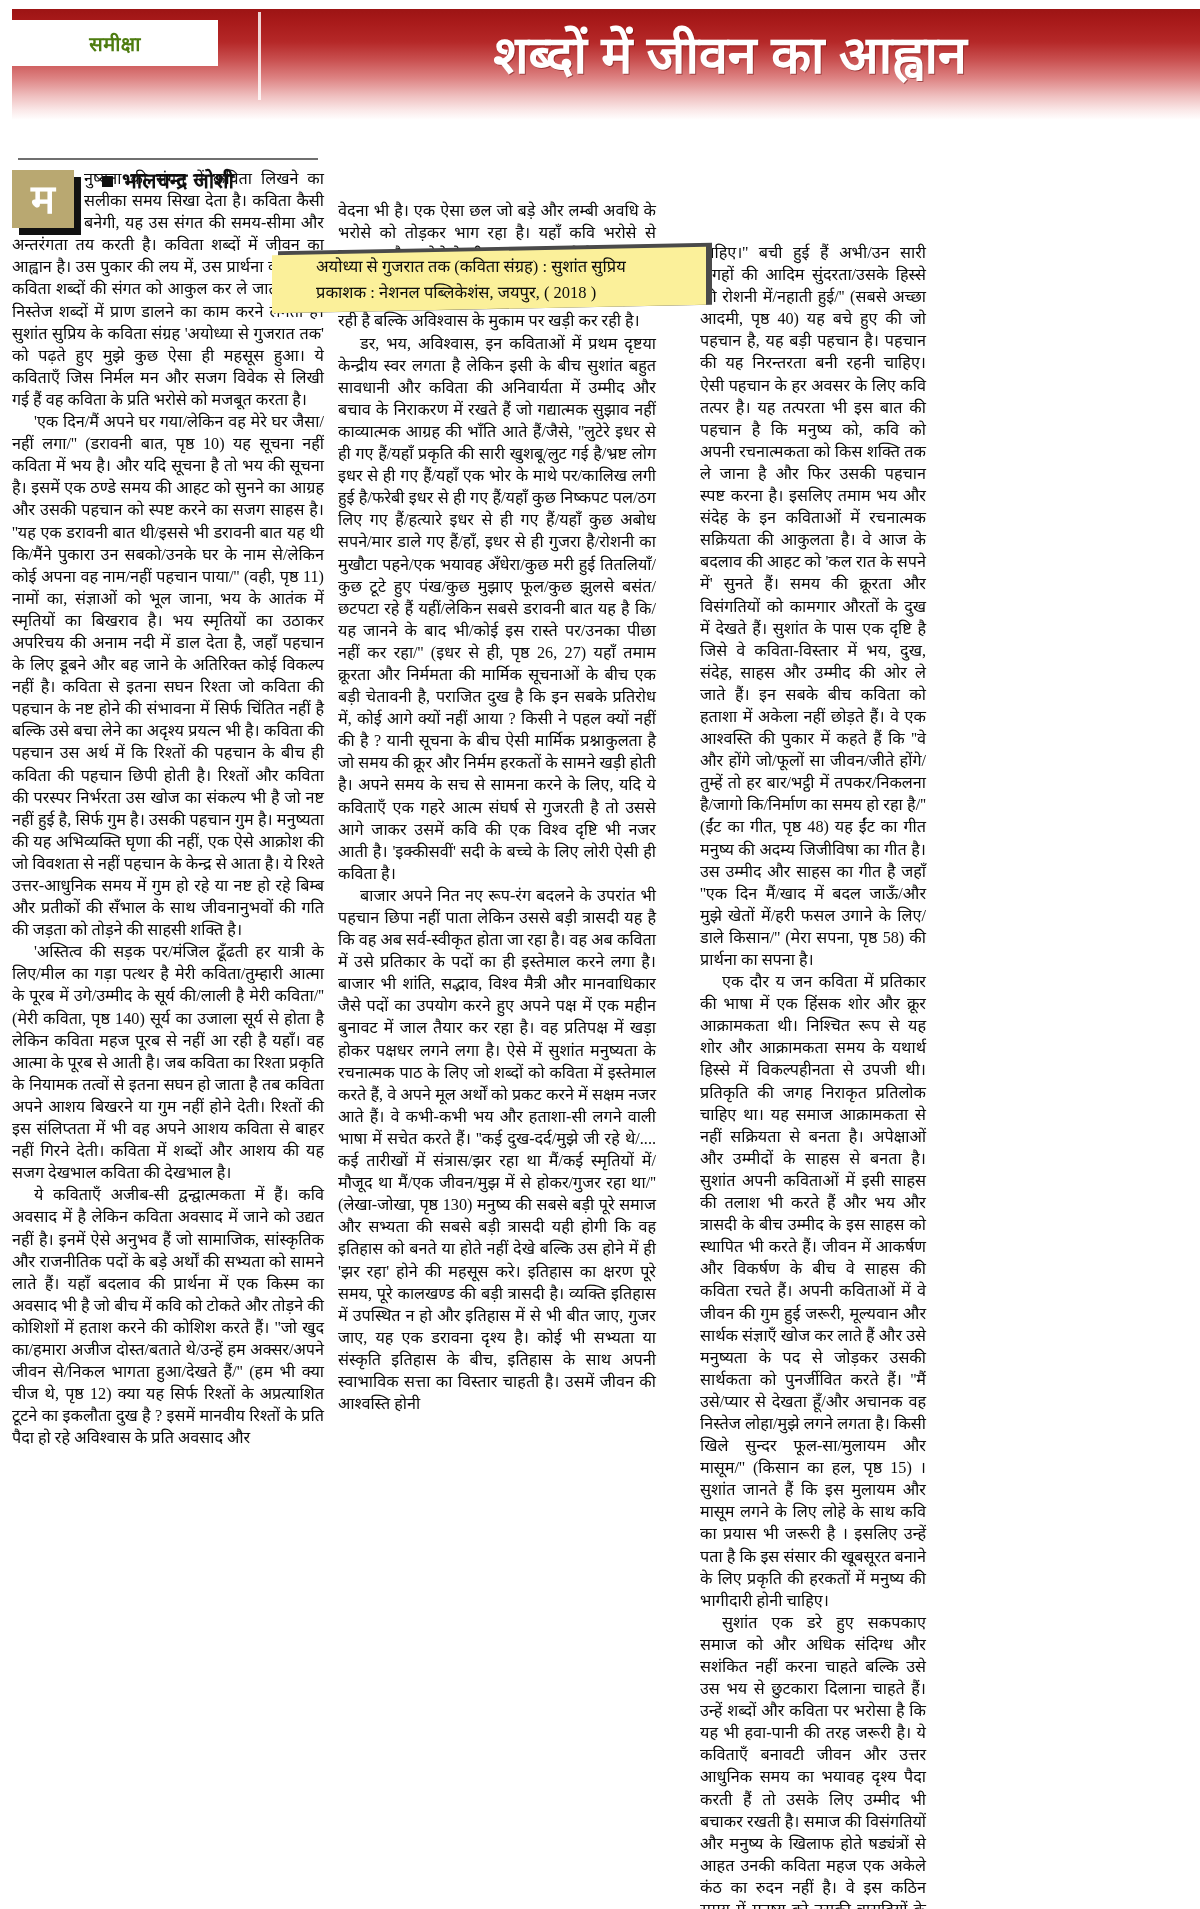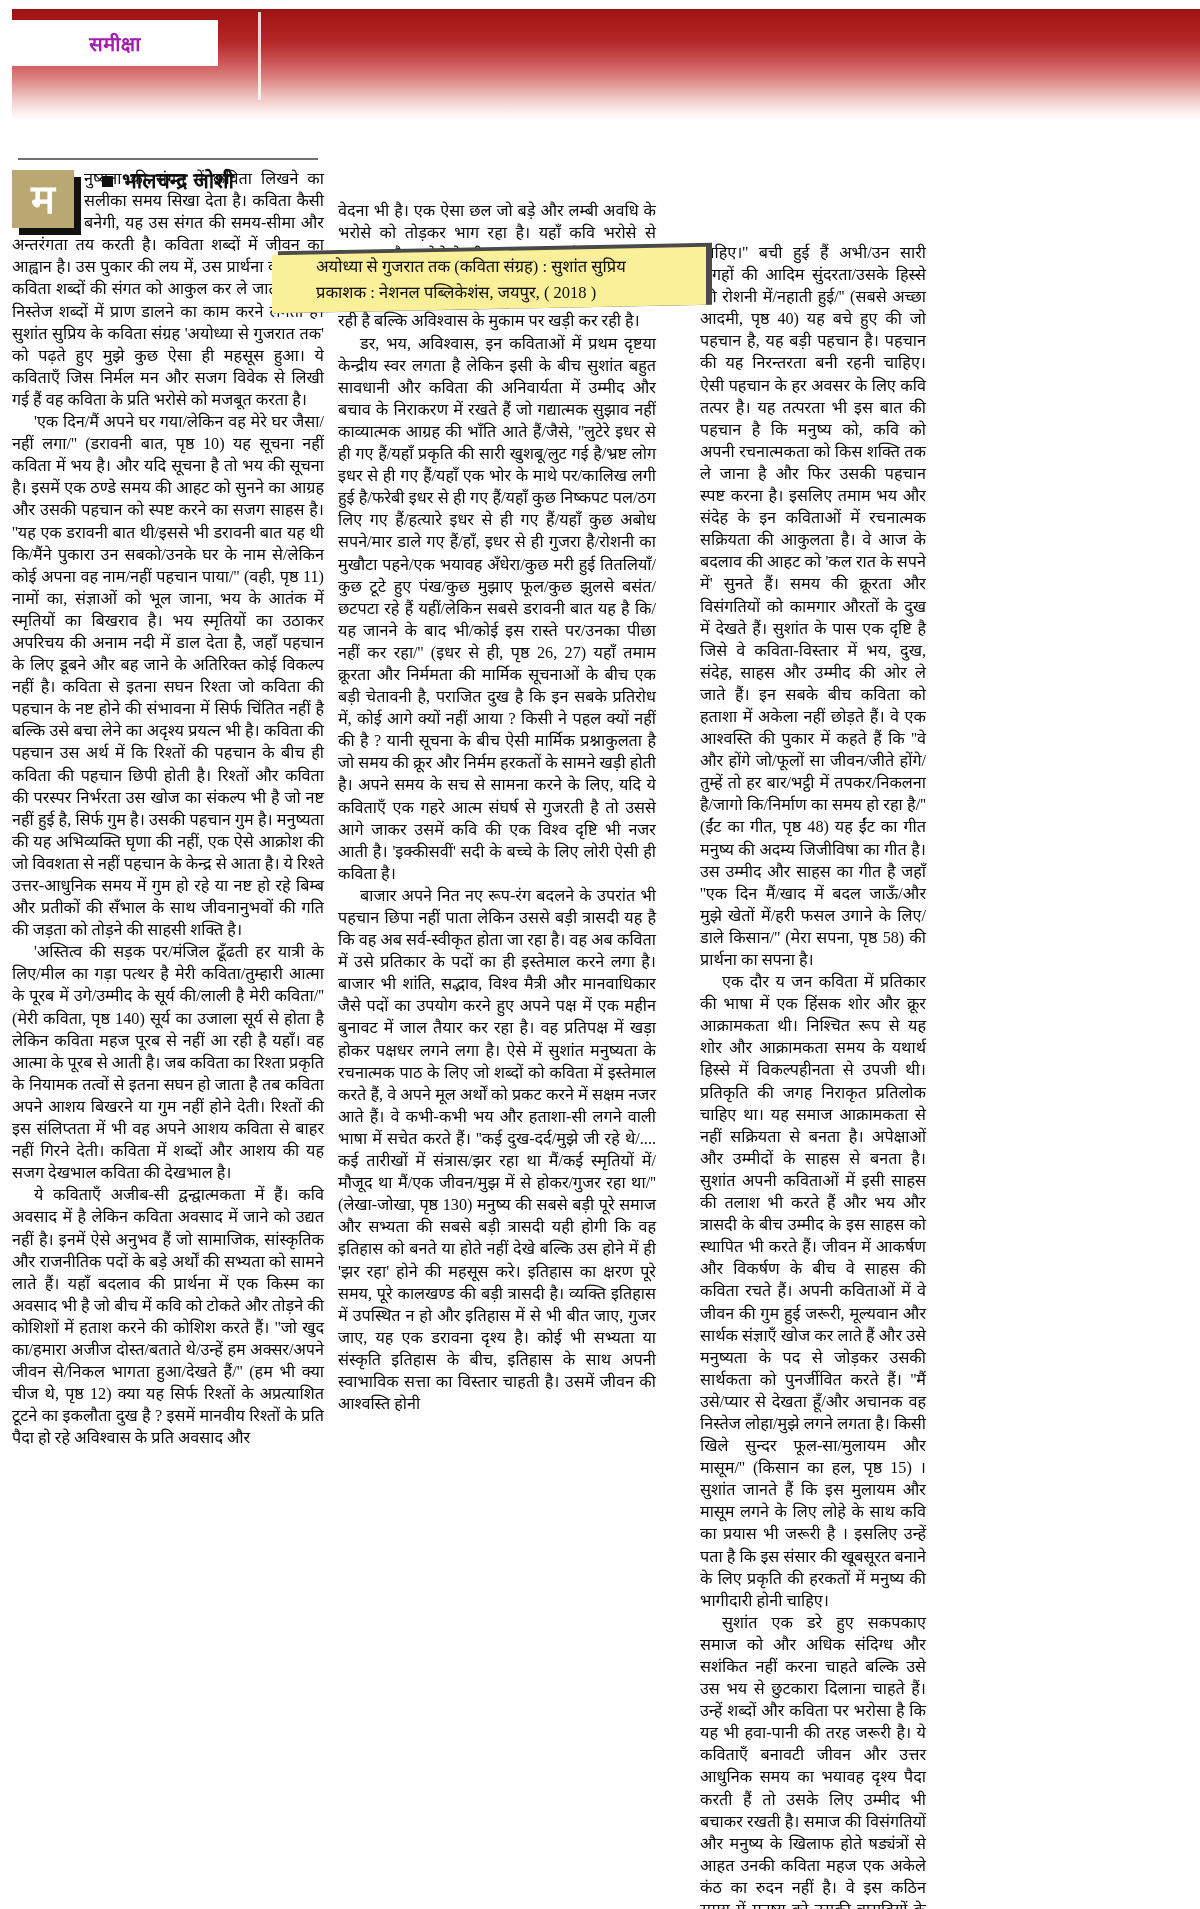--- a/index.html
+++ b/index.html
@@ -60,21 +60,21 @@
     display: flex;
     align-items: center;
     justify-content: center;
     z-index: 4;
   }
   .kicker-box span {
     font-family: "Liberation Sans", "DejaVu Sans", sans-serif;
     font-weight: bold;
     font-size: 20px;
     letter-spacing: 0.5px;
-    color: #a21caf;
+    color: #4d7c0f;
   }
 
   .head-divider {
     position: absolute;
     left: 258px;
     top: 12px;
     width: 3px;
     height: 88px;
     background: rgba(255,255,255,0.82);
     z-index: 3;
@@ -240,20 +240,23 @@
   }
 </style>
 </head>
 <body>
 
 <div class="masthead">
   <div class="kicker-box">
     <span>समीक्षा</span>
   </div>
   <div class="head-divider"></div>
+  <div class="masthead-title">
+    <span>शब्दों में जीवन का आह्वान</span>
+  </div>
 </div>
 
 <div class="byline">
   <div class="byline-inner">
     <span class="byline-bullet"></span><span>भालचन्द्र जोशी</span>
   </div>
 </div>
 <div class="byline-rule"></div>
 
 <div class="col" id="col1">

